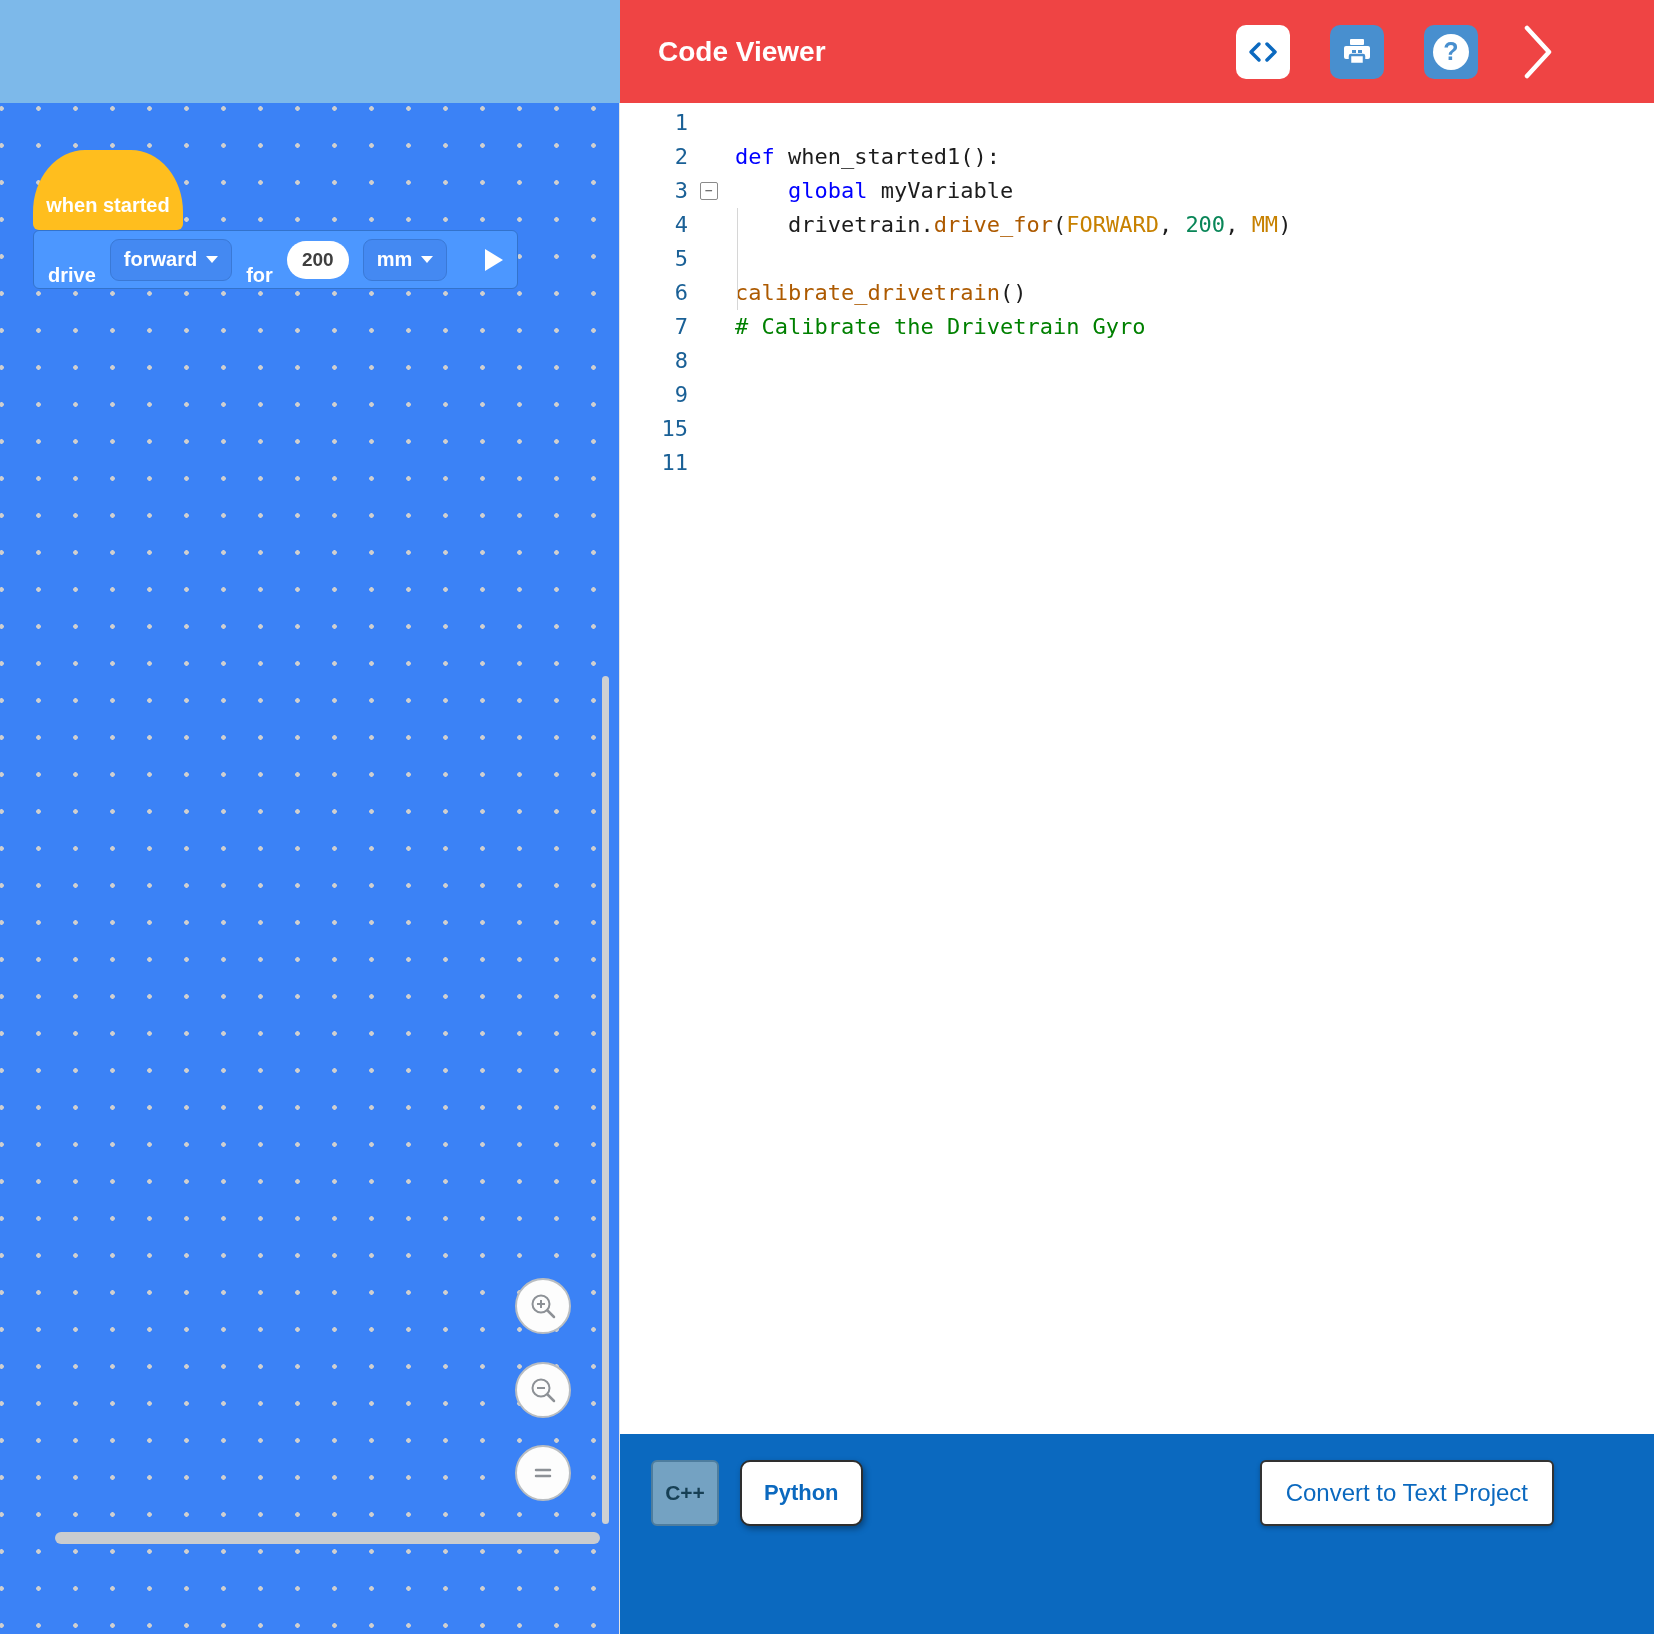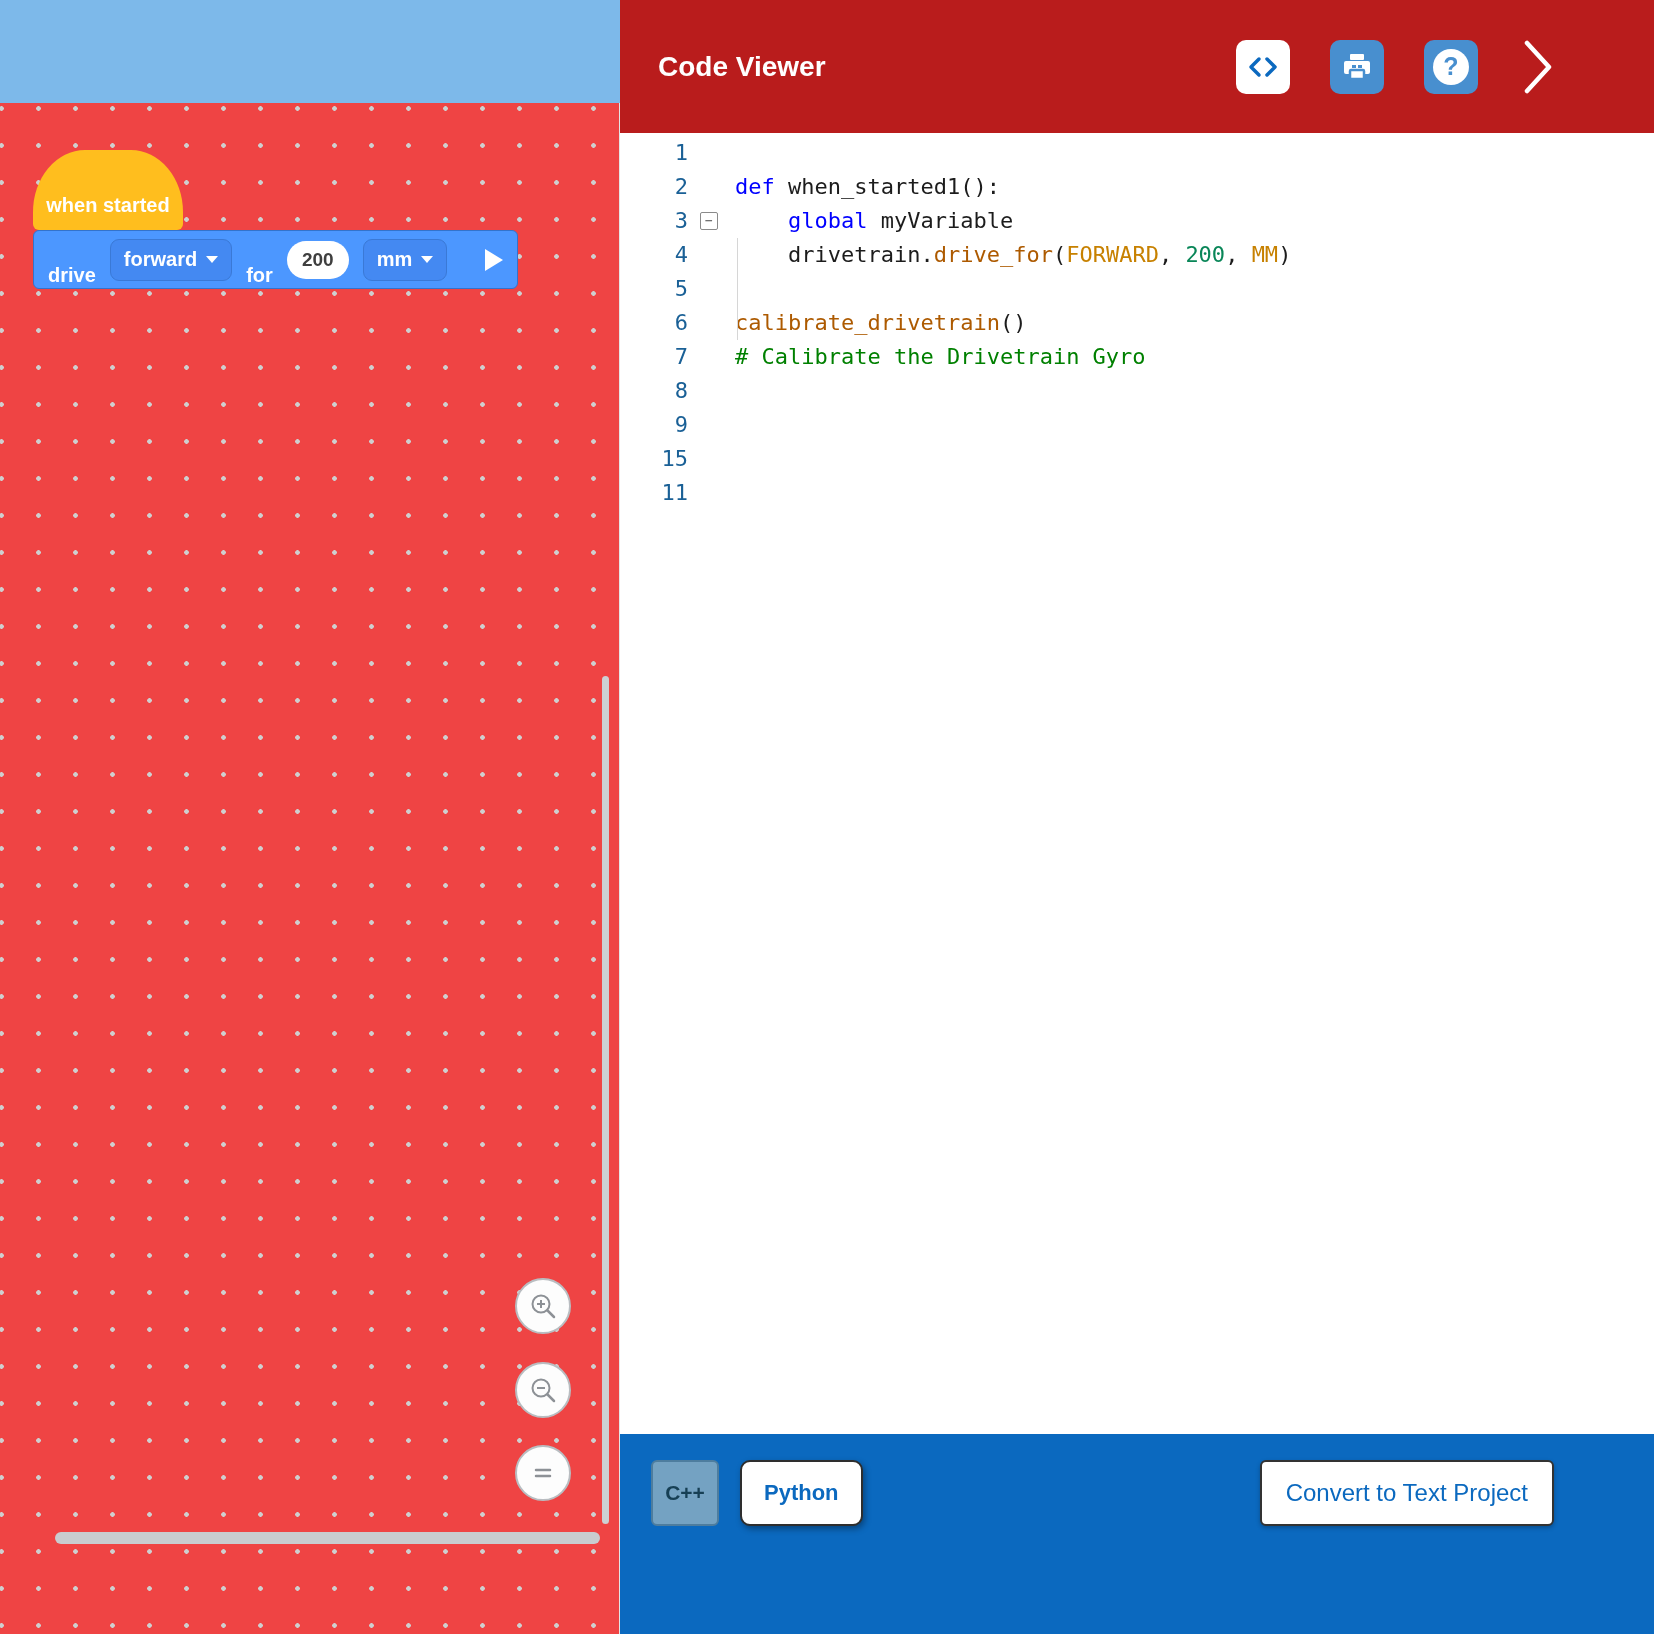--- a/index.html
+++ b/index.html
@@ -1,20 +1,20 @@
 <!DOCTYPE html>
 <html><head>
 <meta charset="utf-8">
 <style>
   html,body{margin:0;padding:0;width:1654px;height:1634px;overflow:hidden;
     font-family:"Liberation Sans",sans-serif;background:#fff;}
   .app{position:absolute;inset:0;}
 
   
-  .workspace{position:absolute;left:0;top:0;width:620px;height:1634px;background:#ef4444;}
+  .workspace{position:absolute;left:0;top:0;width:620px;height:1634px;background:#3b82f6;}
   .left-header{position:absolute;left:0;top:0;width:620px;height:103px;background:#7db9ea;}
   .canvas{position:absolute;left:0;top:103px;width:620px;height:1531px;
     background-image:radial-gradient(circle,#cfcfcf 2px,transparent 2.6px);
     background-size:37px 37px;background-position:20px 24px;}
   .divider{position:absolute;left:619px;top:103px;width:1px;height:1531px;background:#e4e4e4;}
 
   .hat-block{position:absolute;left:33px;top:47px;width:150px;height:80px;background:#ffbe1e;
     border-radius:52px 52px 6px 6px / 62px 62px 6px 6px;display:flex;align-items:flex-end;
     justify-content:center;padding-bottom:13px;box-sizing:border-box;
     color:#fff;font-size:20px;font-weight:bold;}
@@ -35,21 +35,21 @@
   .zoom-btn{position:absolute;left:515px;width:56px;height:56px;border-radius:50%;background:#fdfdfd;
     border:2px solid #b9bdc1;box-sizing:border-box;display:flex;align-items:center;justify-content:center;}
   .zoom-in{top:1175px;} .zoom-out{top:1259px;} .zoom-reset{top:1342px;}
 
   .v-scroll{position:absolute;left:602px;top:676px;width:7px;height:848px;background:#cdd0d3;border-radius:4px;}
   .h-scroll{position:absolute;left:55px;top:1532px;width:545px;height:12px;background:#c9cccf;border-radius:6px;}
 
   
   .code-pane{position:absolute;left:620px;top:0;width:1034px;height:1634px;background:#fff;
     display:flex;flex-direction:column;}
-  .cv-header{height:133px;background:#b91c1c;display:flex;align-items:center;
+  .cv-header{height:103px;background:#ef4444;display:flex;align-items:center;
     padding:0 96px 0 38px;gap:40px;flex:0 0 auto;}
   .cv-title{color:#fff;font-size:28px;font-weight:bold;margin-right:auto;}
   .icon-btn{width:54px;height:54px;border-radius:10px;display:flex;align-items:center;
     justify-content:center;flex:0 0 auto;}
   .icon-btn.active{background:#fff;color:#0b69bf;}
   .icon-btn.ghost{background:#488fcf;color:#fff;}
   .help-disc{width:36px;height:36px;border-radius:50%;background:#fff;color:#488fcf;
     font-size:25px;font-weight:bold;display:flex;align-items:center;justify-content:center;}
   .collapse-btn{width:40px;height:60px;display:flex;align-items:center;justify-content:center;}
 

